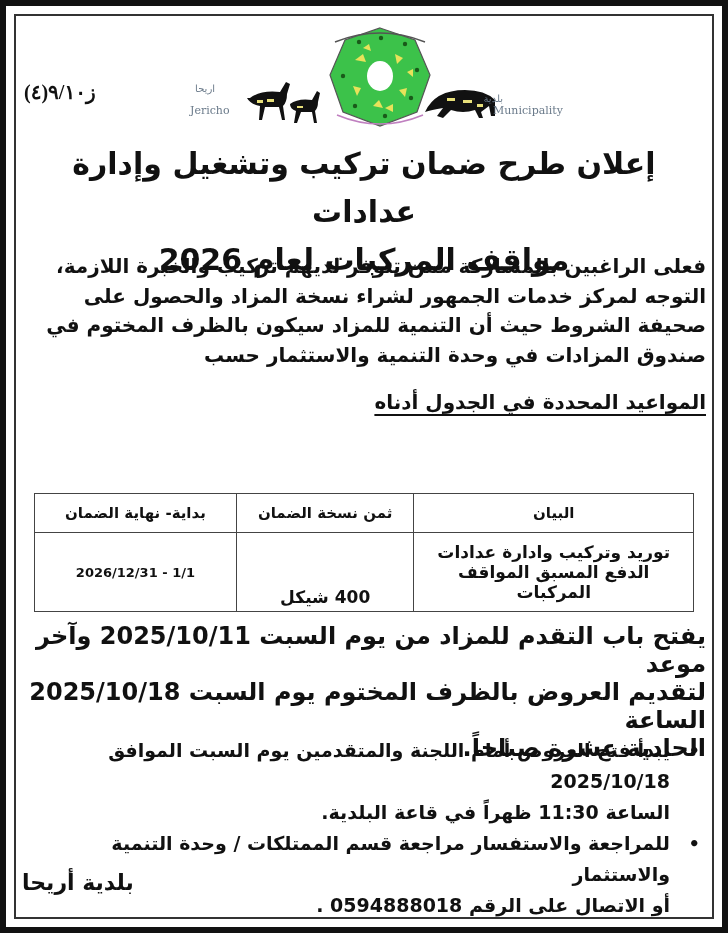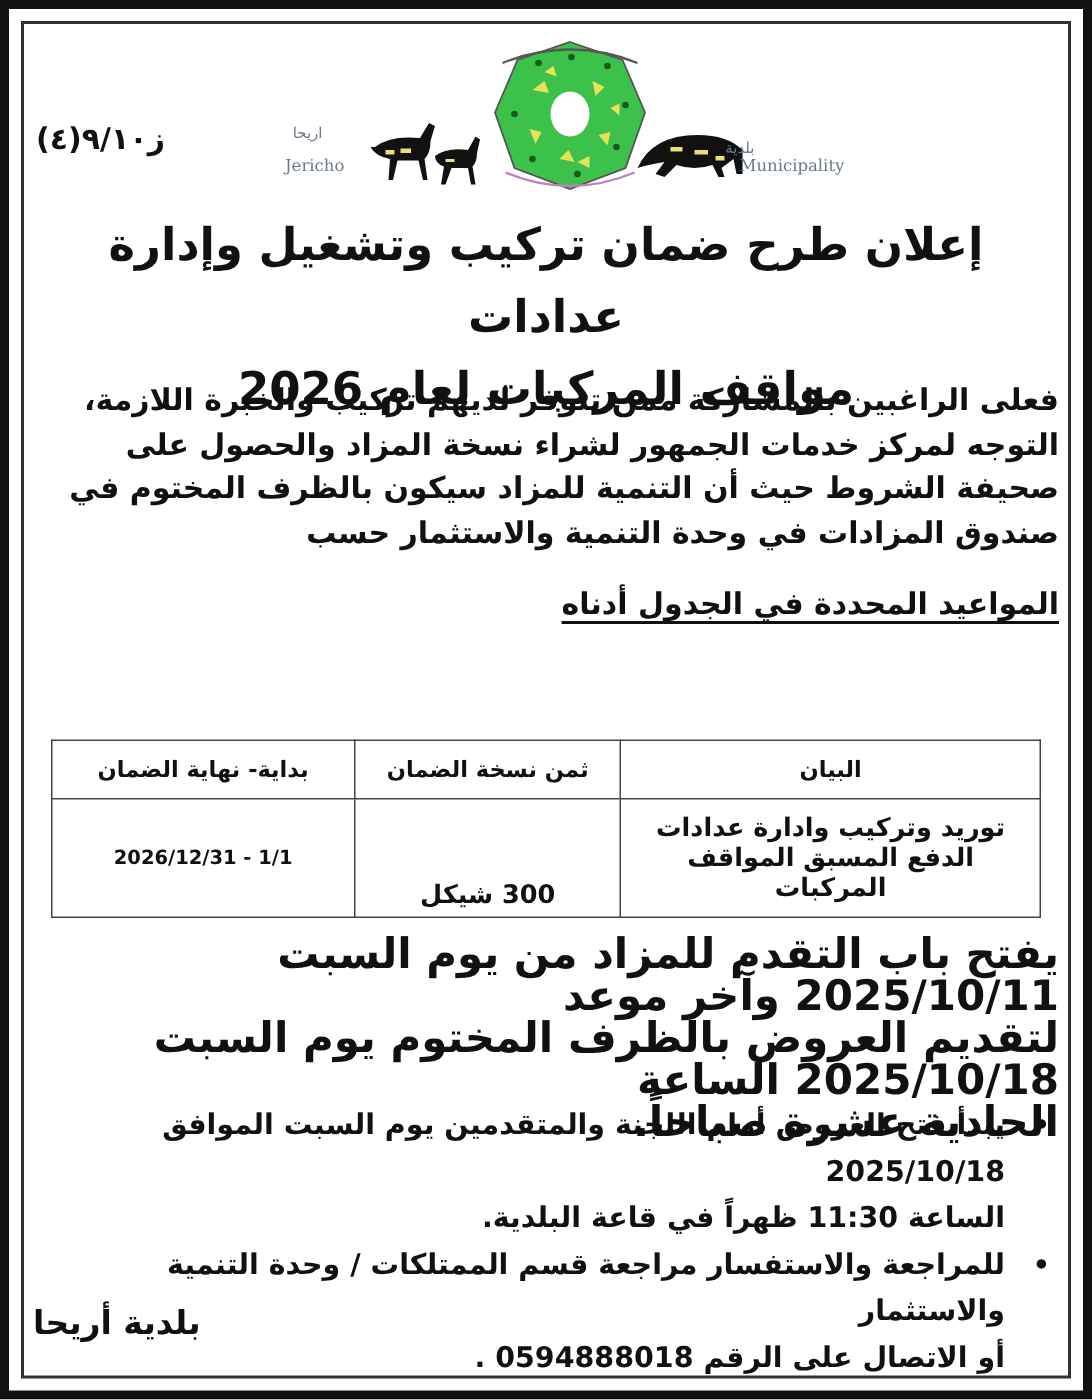--- a/index.html
+++ b/index.html
@@ -1,33 +1,33 @@
 <!DOCTYPE html>
 <html><head>
 <meta charset="utf-8">
 <style>
   html, body { margin:0; padding:0; background:#ffffff; }
   body { width:728px; height:933px; position:relative; overflow:hidden; font-family:"DejaVu Sans", sans-serif; color:#111; }
   .frame-outer { position:absolute; left:0; top:0; width:728px; height:933px; box-sizing:border-box; border:6px solid #111; background:#fff; }
   .frame-inner { position:absolute; left:8px; top:8px; right:8px; bottom:8px; border:2px solid #333; }
-  .ref { position:absolute; left:24px; top:80px; font-size:20px; font-weight:bold; direction:rtl; }
+  .ref { position:absolute; left:24px; top:80px; font-size:20px; font-weight:bold; direction:rtl;font-family:Liberation Serif, serif; }
   .logo { position:absolute; left:185px; top:20px; width:390px; height:110px; }
   .doc { position:absolute; left:22px; right:22px; direction:rtl; text-align:right; font-weight:bold; }
   .title { top:140px; text-align:center; font-size:30px; line-height:48px; }
   .para { top:252px; font-size:20px; line-height:29.5px; text-align:justify; text-align-last:right; }
   .para-line { display:block; white-space:nowrap; }
   .underlined { text-decoration:underline; text-underline-offset:5px; }
   table.sched { position:absolute; left:34px; width:660px; top:493px; border-collapse:collapse; direction:rtl; font-weight:bold; font-size:17px; }
   table.sched th, table.sched td { border:1.5px solid #444; text-align:center; padding:4px 8px; }
   table.sched th { height:30px; font-size:15px; }
   table.sched td { height:70px; }
   .col-desc { text-align:center; width:272px; }
   .col-price { width:166px; vertical-align:bottom; }
   .col-dates { width:190px; font-size:13px; direction:ltr; }
-  .notice { top:622px; font-size:28px; line-height:28px; }
+  .notice { top:622px; font-size:24px; line-height:28px; }
   .bullets { position:absolute; top:735px; right:22px; left:22px; direction:rtl; font-weight:bold; font-size:19px; line-height:31px; list-style:none; margin:0; padding:0; }
   .bullets li { position:relative; padding-right:36px; }
   .bullets li::before { content:"•"; position:absolute; right:6px; top:0; font-size:18px; }
   .signature { position:absolute; left:22px; top:870px; font-size:22px; font-weight:bold; direction:rtl;text-align:right; }
 </style>
 </head>
 <body>
 
 <div class="frame-outer">
   <div class="frame-inner"></div>
@@ -108,21 +108,21 @@
       <th>ثمن نسخة الضمان</th>
       <th>بداية- نهاية الضمان</th>
     </tr>
   </thead>
   <tbody>
     <tr>
       <td class="col-desc">
         <div>توريد وتركيب وادارة عدادات</div>
         <div>الدفع المسبق المواقف المركبات</div>
       </td>
-      <td class="col-price">300 شيكل</td>
+      <td class="col-price">400 شيكل</td>
       <td class="col-dates">2026/12/31 - 1/1</td>
     </tr>
   </tbody>
 </table>
 
 <div class="doc notice">
   <div>يفتح باب التقدم للمزاد من يوم السبت 2025/10/11 وآخر موعد</div>
   <div>لتقديم العروض بالظرف المختوم يوم السبت 2025/10/18 الساعة</div>
   <div>الحادية عشرة صباحاً.</div>
 </div>

